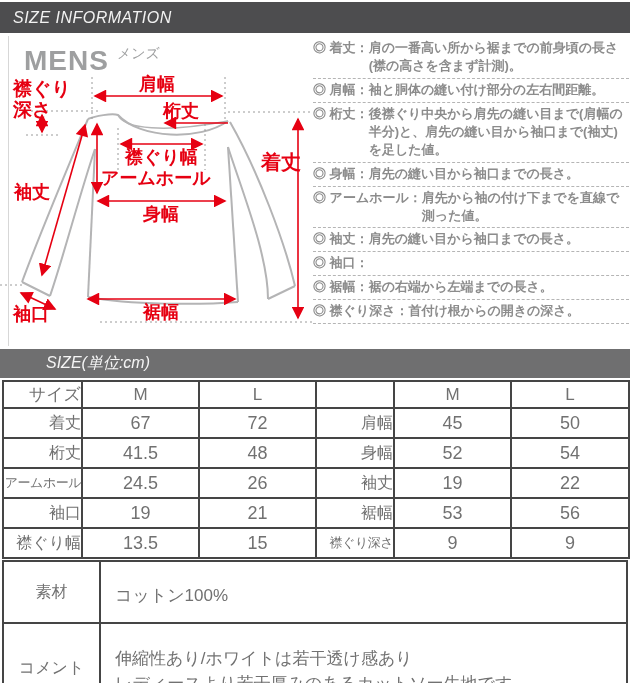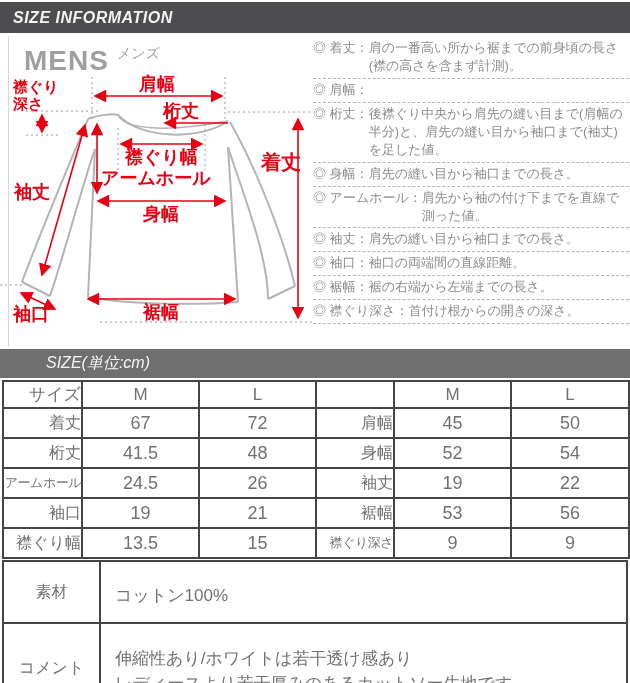--- a/index.html
+++ b/index.html
@@ -6,40 +6,40 @@
   body{
     width:630px;height:683px;background:#ffffff;
     font-family:"Liberation Sans", sans-serif;
     position:relative;overflow:hidden;
   }
   .page{position:absolute;left:0;top:0;width:630px;height:683px;background:#fff;}
 
   
   .top-header{
     position:absolute;left:0;top:2px;width:630px;height:31px;
-    background:#4d4d4f;color:#fff;display:flex;align-items:center;font-weight:bold;
+    background:#4d4d4f;color:#fff;display:flex;align-items:center;
   }
   .top-header .hdr-label{
     font-style:italic;font-size:16px;letter-spacing:.5px;padding-left:13px;color:#f2f2f2;
   }
 
   
   .mens-section{position:absolute;left:0;top:33px;width:630px;height:315px;background:#fff;}
   .left-rule{position:absolute;left:8px;top:3px;width:1px;height:310px;background:#d7d7d7;}
   .mens-title{position:absolute;left:24px;top:12px;display:flex;align-items:flex-start;}
   .mens-title .big{font-size:28px;font-weight:bold;color:#9e9fa0;letter-spacing:1px;}
   .mens-title .small{font-size:14px;color:#9e9fa0;margin-left:8px;}
 
   .diagram{position:absolute;left:0;top:0;width:315px;height:315px;}
   .dlabel{position:absolute;color:#e60012;font-weight:bold;font-size:18px;line-height:1.1;white-space:pre-line;}
-  .dlabel.sm{font-size:15px;}
+  .dlabel.sm{font-size:19px;}
   .dlabel.lg{font-size:20px;}
 
   
-  .defs{position:absolute;left:313px;top:4px;width:316px;}
+  .defs{position:absolute;left:313px;top:4px;width:316px;font-weight:bold;}
   .def-item{
     display:flex;border-bottom:1px dashed #b5b5b5;
     padding:2px 0 3px 0;color:#8c8c8c;font-size:13px;line-height:1.38;
   }
   .def-term{white-space:nowrap;flex:none;}
   .def-desc{flex:1;min-width:0;}
   .warning{
     position:absolute;left:313px;top:260px;width:316px;
     color:#e60012;font-weight:bold;font-size:15px;line-height:1.35;
   }
@@ -154,40 +154,40 @@
       <div class="dlabel" style="left:143px;top:270px;">裾幅</div>
     </div>
 
     <div class="defs">
       <div class="def-item">
         <span class="def-term">◎ 着丈：</span>
         <span class="def-desc">肩の一番高い所から裾までの前身頃の長さ(襟の高さを含まず計測)。</span>
       </div>
       <div class="def-item">
         <span class="def-term">◎ 肩幅：</span>
+        <span class="def-desc">袖と胴体の縫い付け部分の左右間距離。</span>
       </div>
       <div class="def-item">
         <span class="def-term">◎ 桁丈：</span>
         <span class="def-desc">後襟ぐり中央から肩先の縫い目まで(肩幅の半分)と、肩先の縫い目から袖口まで(袖丈)を足した値。</span>
       </div>
       <div class="def-item">
         <span class="def-term">◎ 身幅：</span>
         <span class="def-desc">肩先の縫い目から袖口までの長さ。</span>
       </div>
       <div class="def-item">
         <span class="def-term">◎ アームホール：</span>
         <span class="def-desc">肩先から袖の付け下までを直線で測った値。</span>
       </div>
       <div class="def-item">
         <span class="def-term">◎ 袖丈：</span>
         <span class="def-desc">肩先の縫い目から袖口までの長さ。</span>
       </div>
       <div class="def-item">
         <span class="def-term">◎ 袖口：</span>
-        <span class="def-desc">袖口の両端間の直線距離。</span>
       </div>
       <div class="def-item">
         <span class="def-term">◎ 裾幅：</span>
         <span class="def-desc">裾の右端から左端までの長さ。</span>
       </div>
       <div class="def-item">
         <span class="def-term">◎ 襟ぐり深さ：</span>
         <span class="def-desc">首付け根からの開きの深さ。</span>
       </div>
     </div>

